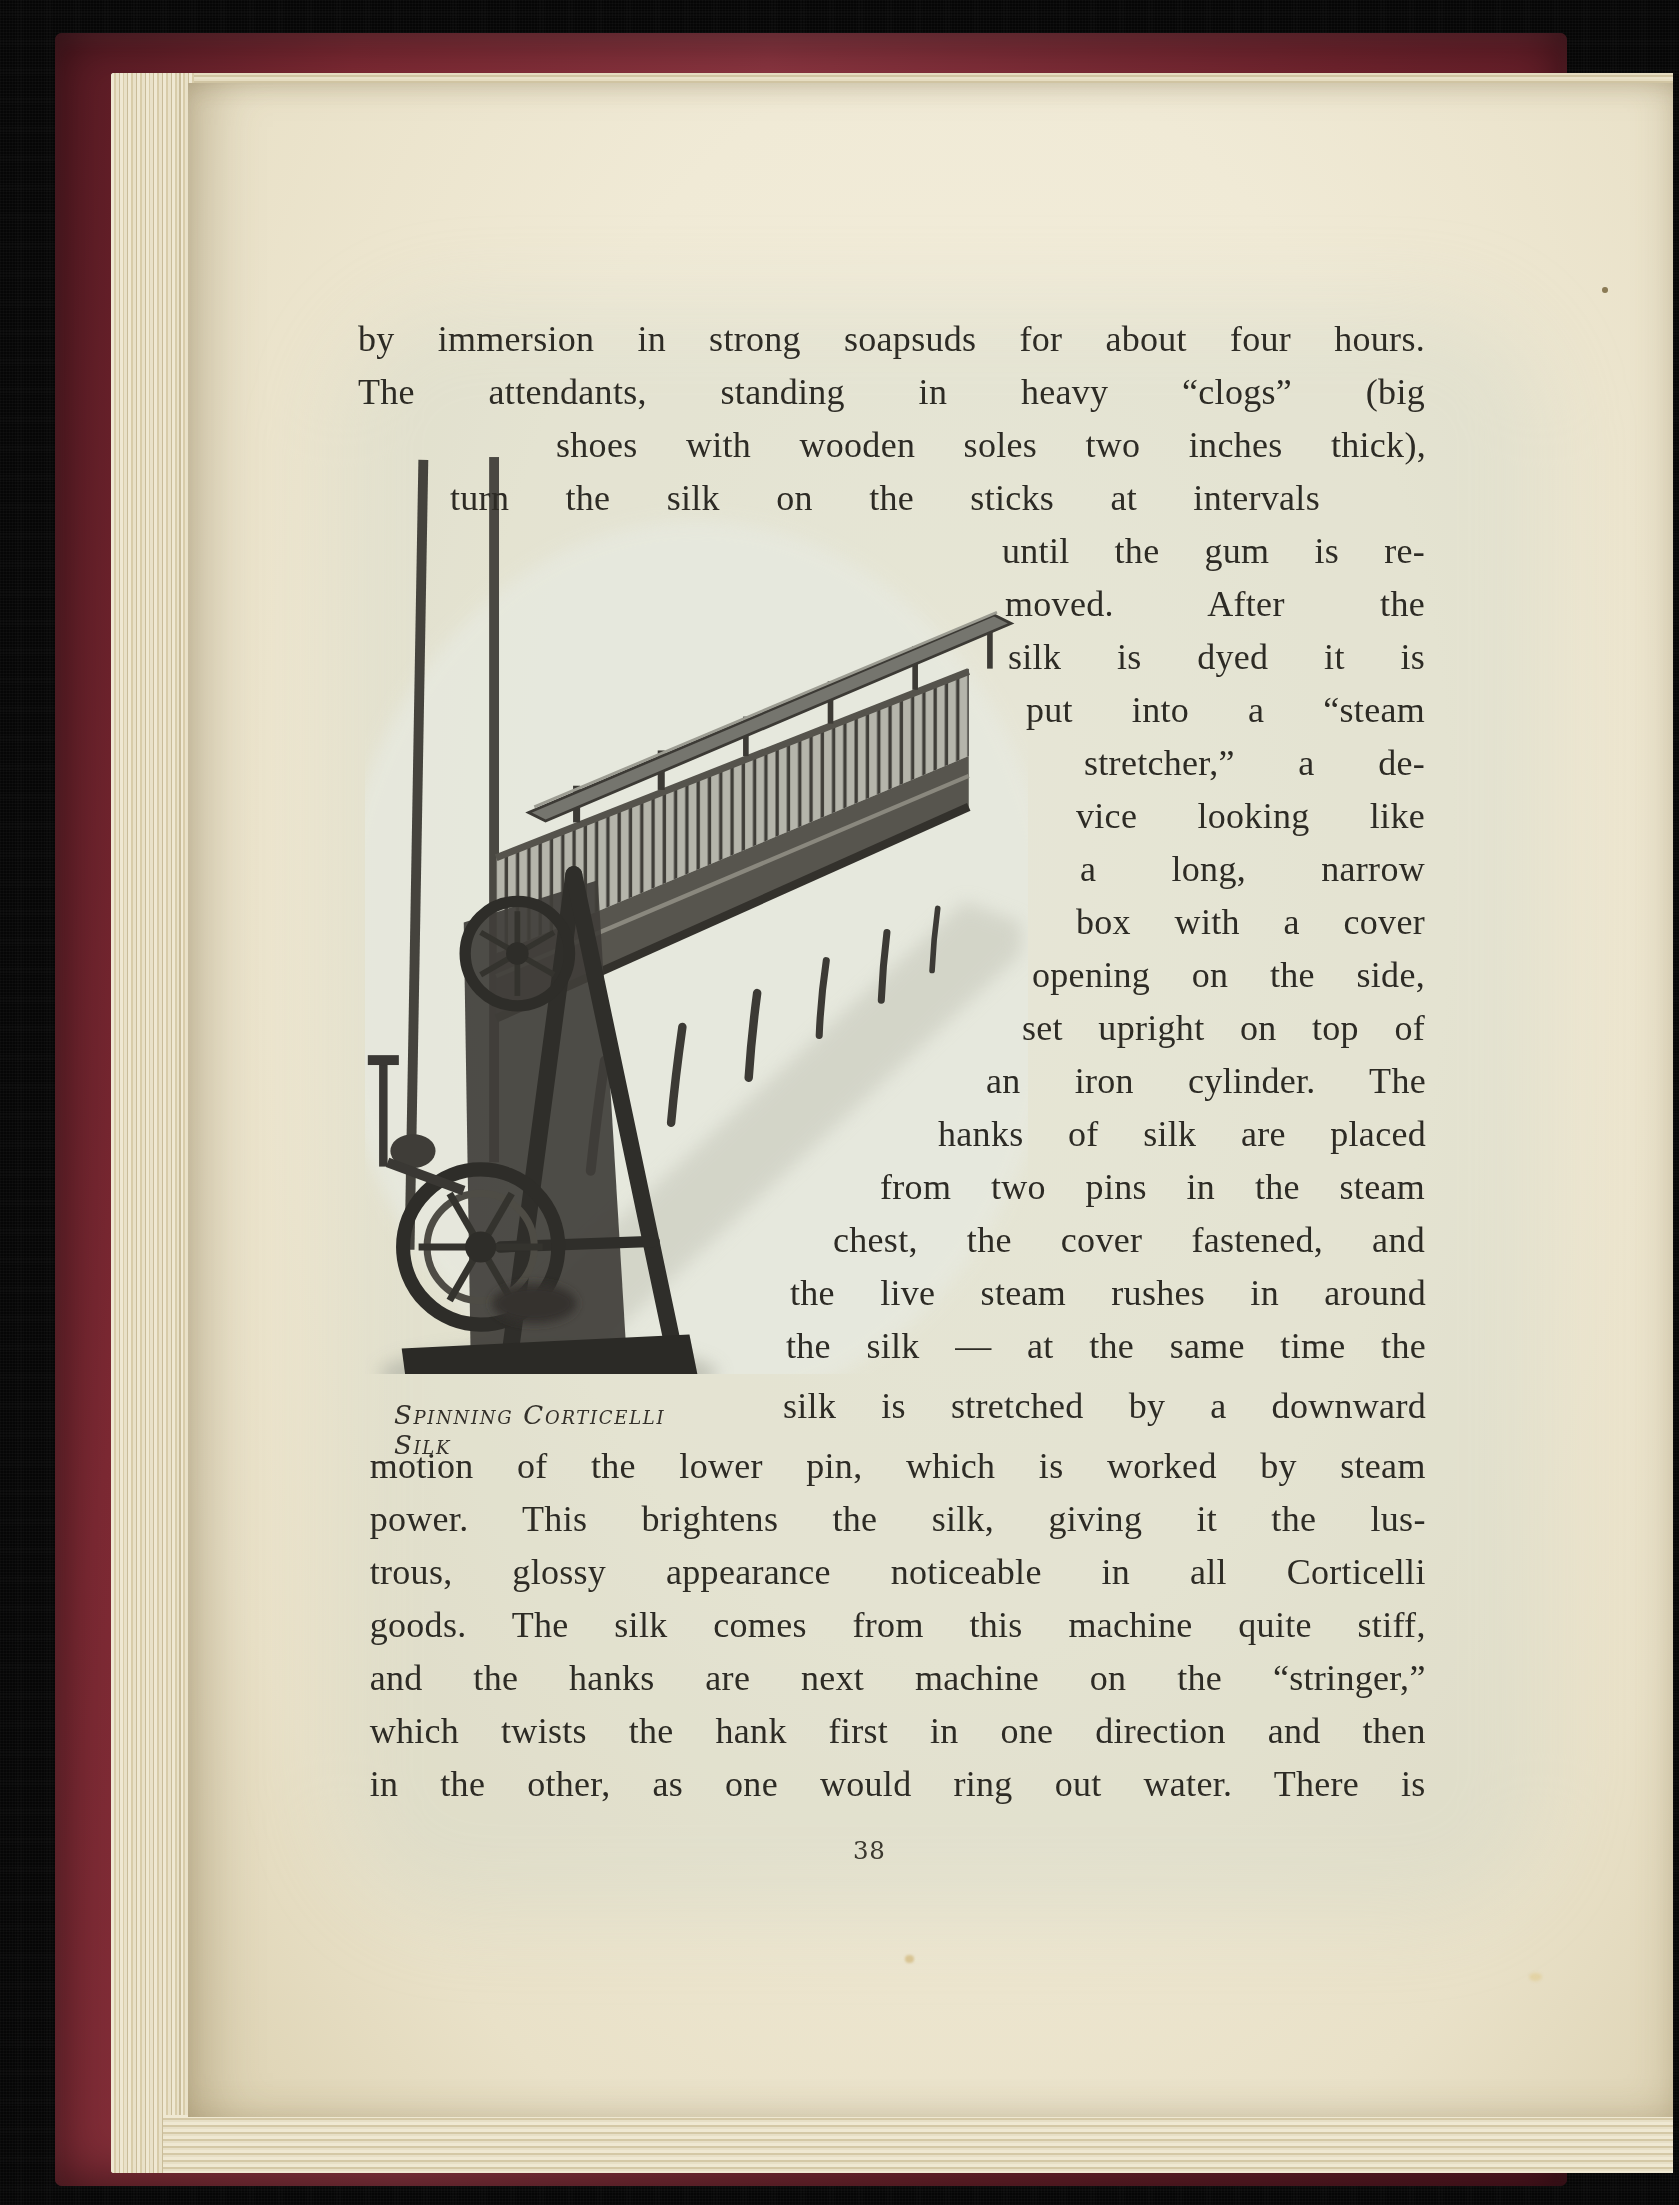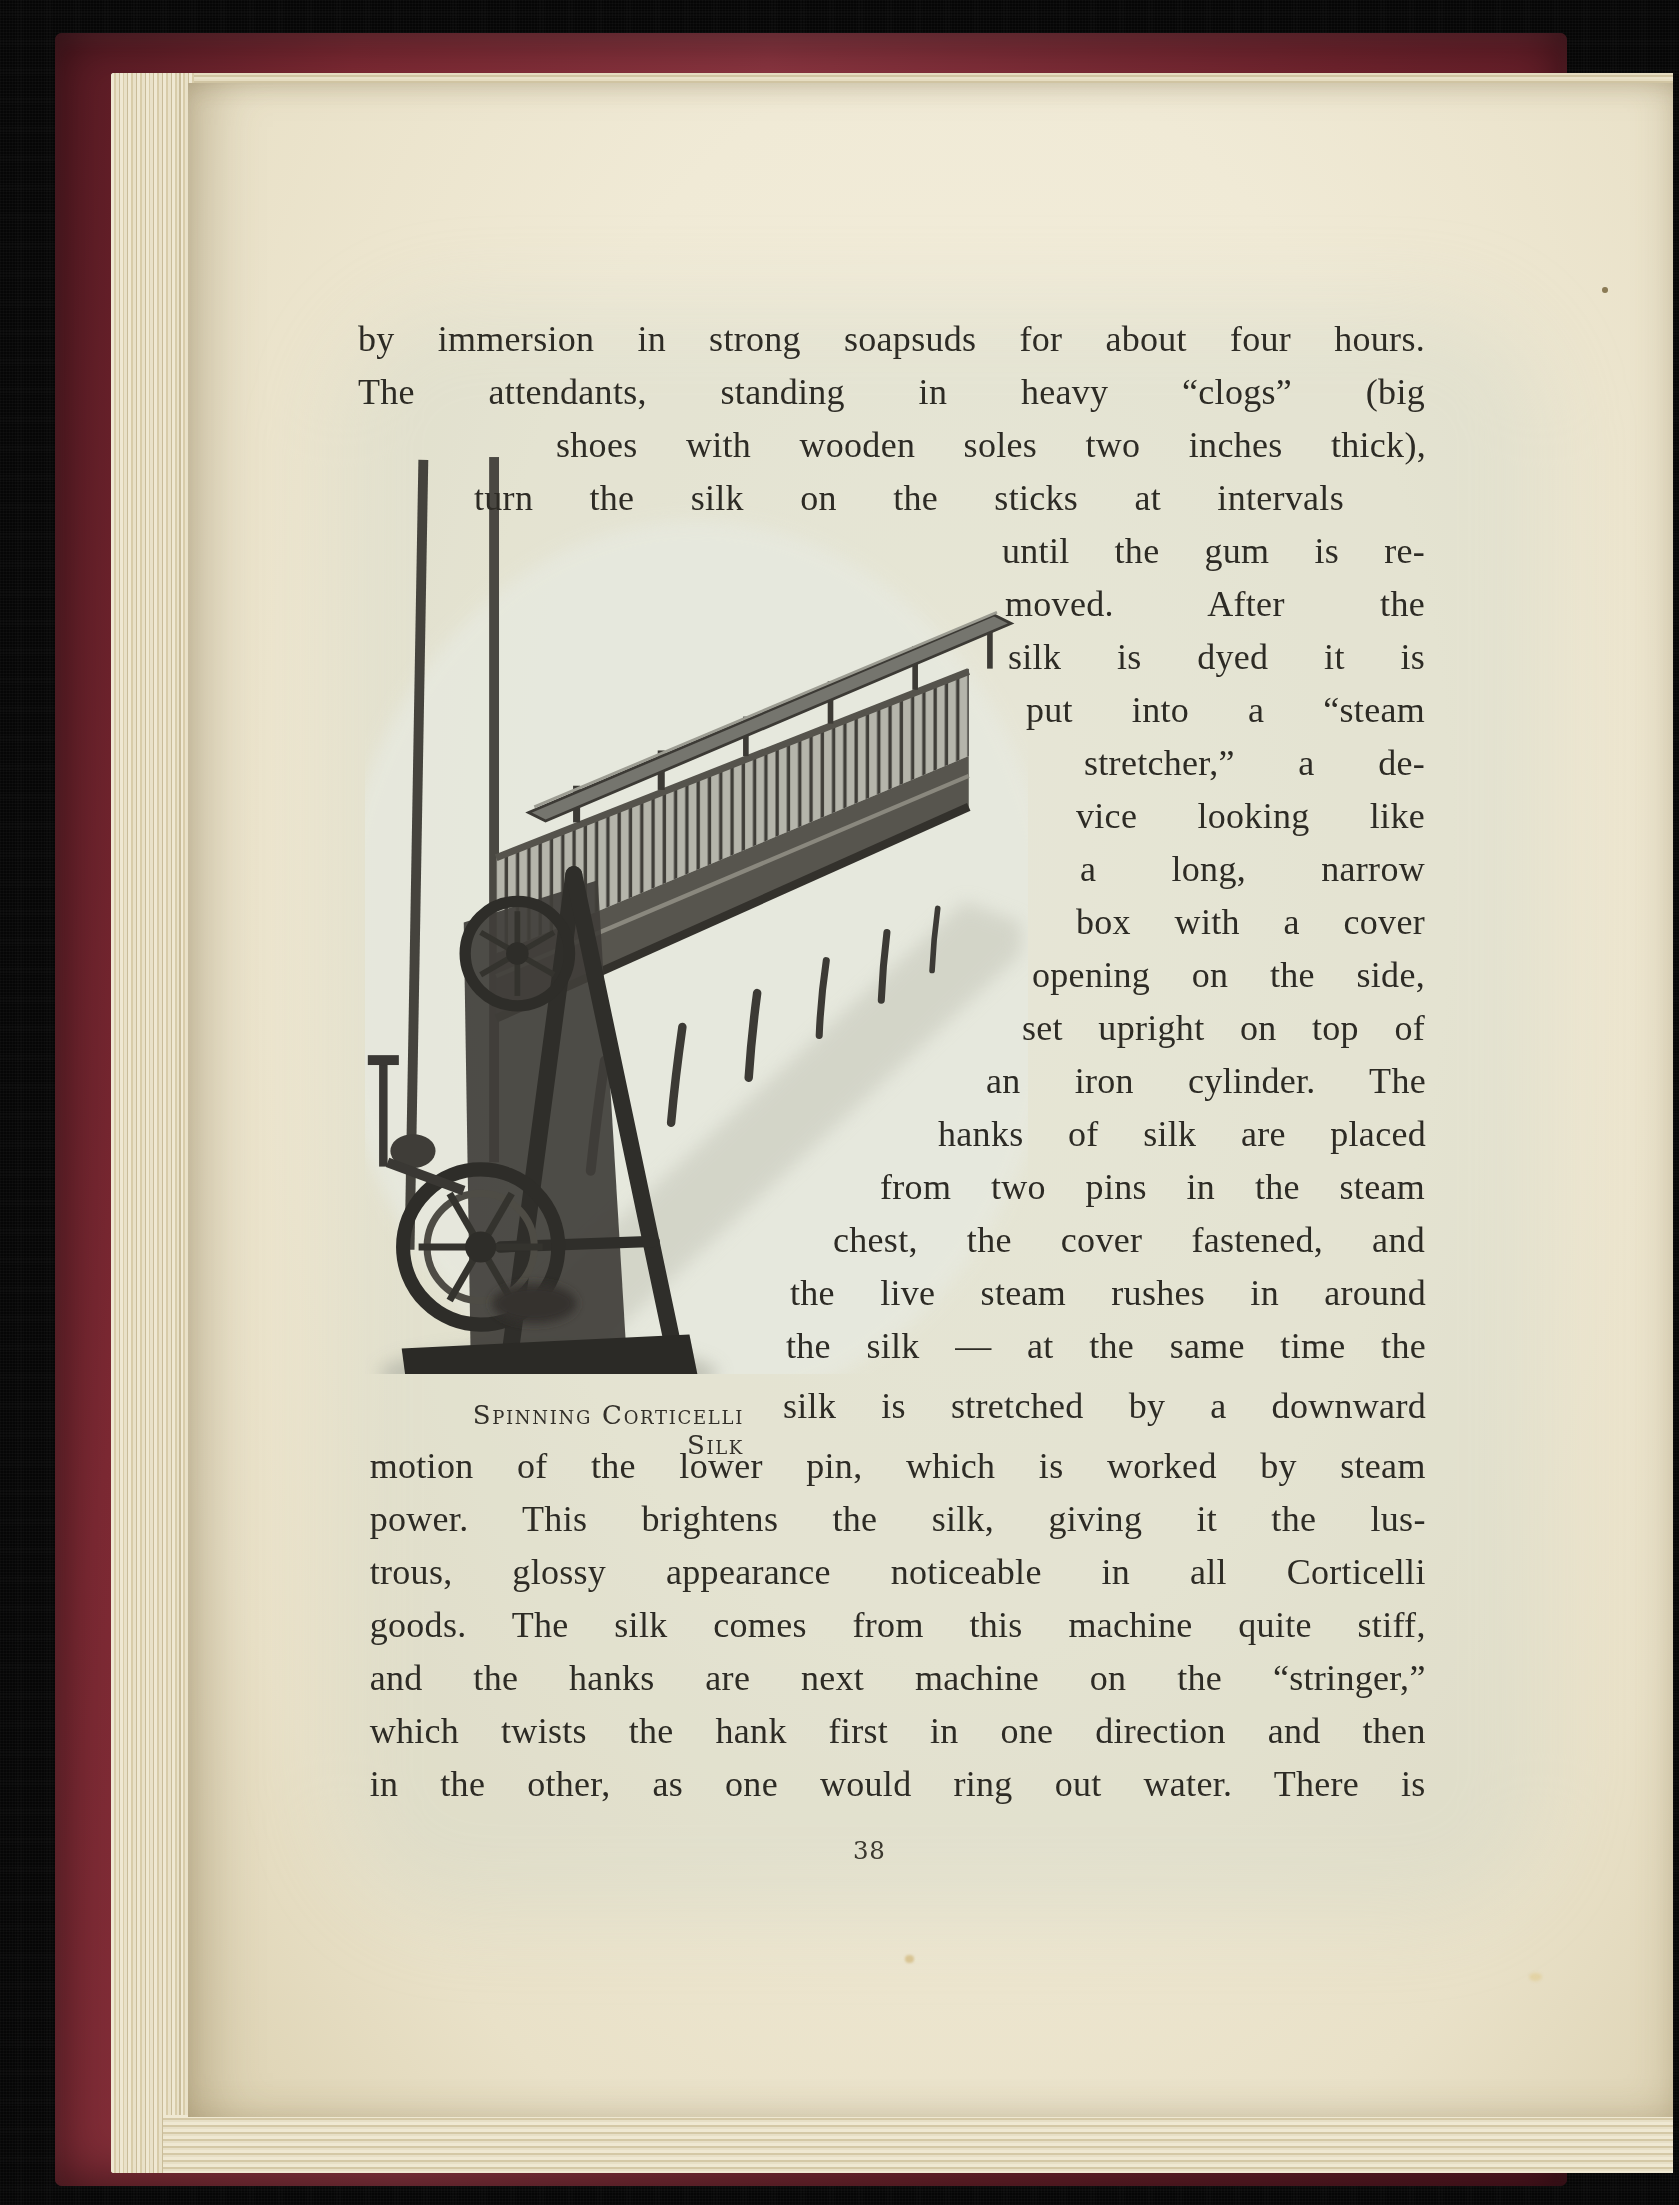--- a/index.html
+++ b/index.html
@@ -47,22 +47,22 @@
     background:rgba(203,213,199,.32); filter:blur(41px); border-radius:128px;
   }
   .machine { position:absolute; left:177px; top:374px; width:663px; height:917px; }
   .textblock {
     position:absolute; left:170px; top:230px; width:1067px;
     color:#2d2b25; font-size:36px; line-height:53px; letter-spacing:0.3px;
   }
   .ln { text-align:justify; text-align-last:justify;font-family:Liberation Serif, serif; }
   .gap { margin-top:7px; }
   .caption {
-    position:absolute; left:206px; top:1317px; width:350px; text-align:right;
-    font-variant:small-caps; font-size:26px; line-height:30px; letter-spacing:1.7px; color:#33302a;
+    position:absolute; left:206px; top:1317px; width:350px; text-align:left;
+    font-variant:small-caps; font-size:26px; line-height:30px; letter-spacing:1.7px; color:#33302a;font-style:italic;
   }
   .pageno {
     position:absolute; left:665px; top:1753px; width:117px; 
     font-size:24.5px; color:#3b382f; letter-spacing:0.6px;
   }
   .spot { position:absolute; border-radius:50%; }
   .spot1 { left:717px; top:1872px; width:9.3px; height:7.6px; background:#d8c493; filter:blur(1.2px); }
   .spot2 { left:1414px; top:204px; width:5.8px; height:5.8px; background:#8a7a55; filter:blur(0.6px); }
   .spot3 { left:1341px; top:1890px; width:13px; height:8.2px; background:#e2d2a4; filter:blur(1.7px); }
 </style>
@@ -187,21 +187,21 @@
 
     <div class="caption">
       <div>Spinning Corticelli</div>
       <div>Silk</div>
     </div>
 
     <div class="textblock">
       <div class="ln" style="margin-left:0;width:1067px">by immersion in strong soapsuds for about four hours.</div>
       <div class="ln" style="margin-left:0;width:1067px">The attendants, standing in heavy “clogs” (big</div>
       <div class="ln" style="margin-left:198px;width:870px">shoes with wooden soles two inches thick),</div>
-      <div class="ln" style="margin-left:116px;width:870px">turn the silk on the sticks at intervals</div>
+      <div class="ln" style="margin-left:92px;width:870px">turn the silk on the sticks at intervals</div>
       <div class="ln" style="margin-left:644px;width:423px">until the gum is re-</div>
       <div class="ln" style="margin-left:647px;width:420px">moved. After the</div>
       <div class="ln" style="margin-left:650px;width:417px">silk is dyed it is</div>
       <div class="ln" style="margin-left:668px;width:399px">put into a “steam</div>
       <div class="ln" style="margin-left:726px;width:341px">stretcher,” a de-</div>
       <div class="ln" style="margin-left:718px;width:349px">vice looking like</div>
       <div class="ln" style="margin-left:722px;width:345px">a long, narrow</div>
       <div class="ln" style="margin-left:718px;width:349px">box with a cover</div>
       <div class="ln" style="margin-left:674px;width:393px">opening on the side,</div>
       <div class="ln" style="margin-left:664px;width:403px">set upright on top of</div>

